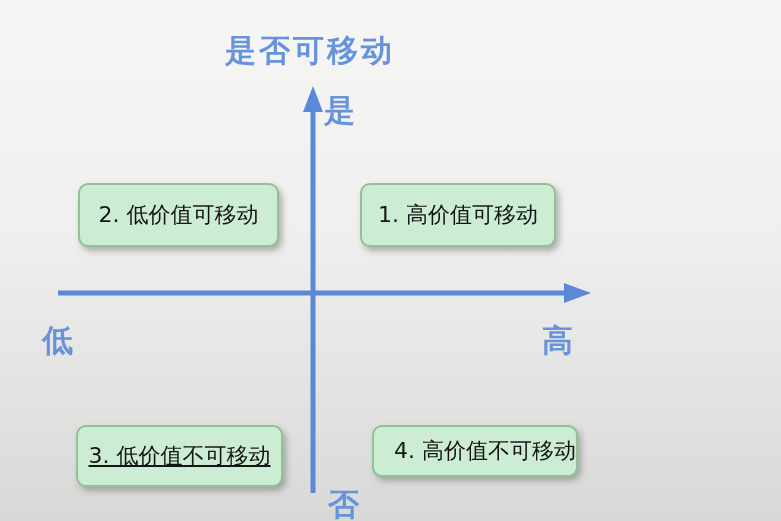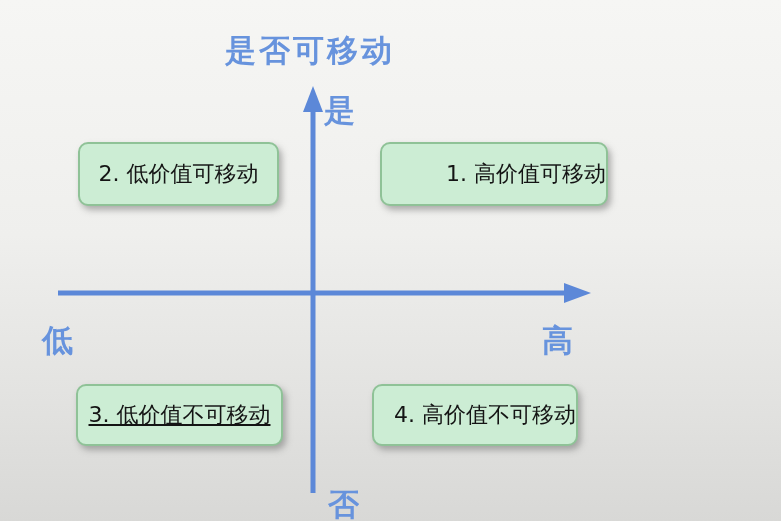--- a/index.html
+++ b/index.html
@@ -38,25 +38,26 @@
     align-items: center;
     justify-content: center;
     background: #ccedd4;
     border: 2px solid #8fc297;
     border-radius: 10px;
     box-shadow: 3px 4px 6px rgba(105,105,105,0.5);
     box-sizing: border-box;
     color: #141414;
     font-size: 22px;
     white-space: nowrap;
+    margin-top: 41px;
   }
   .quad-tl { left: 78px;  top: 142px; width: 201px; height: 64px; }
-  .quad-tr { left: 380px; top: 142px; width: 228px; height: 64px; justify-content: flex-end; }
+  .quad-tr { left: 360px; top: 142px; width: 196px; height: 64px; }
   .quad-bl { left: 76px;  top: 384px; width: 207px; height: 62px; text-decoration: underline; }
-  .quad-br { left: 372px; top: 384px; width: 206px; height: 62px; padding-left: 20px; }
+  .quad-br { left: 372px; top: 384px; width: 206px; height: 52px; padding-left: 20px; }
 </style>
 </head>
 <body>
 
 <div class="canvas">
 
   <div class="diagram-title blue-text">是否可移动</div>
 
   <svg class="axes-svg" width="781" height="521" viewBox="0 0 781 521">
     <line x1="313" y1="107" x2="313" y2="493" stroke-width="5" stroke="#5c88d8"></line>

